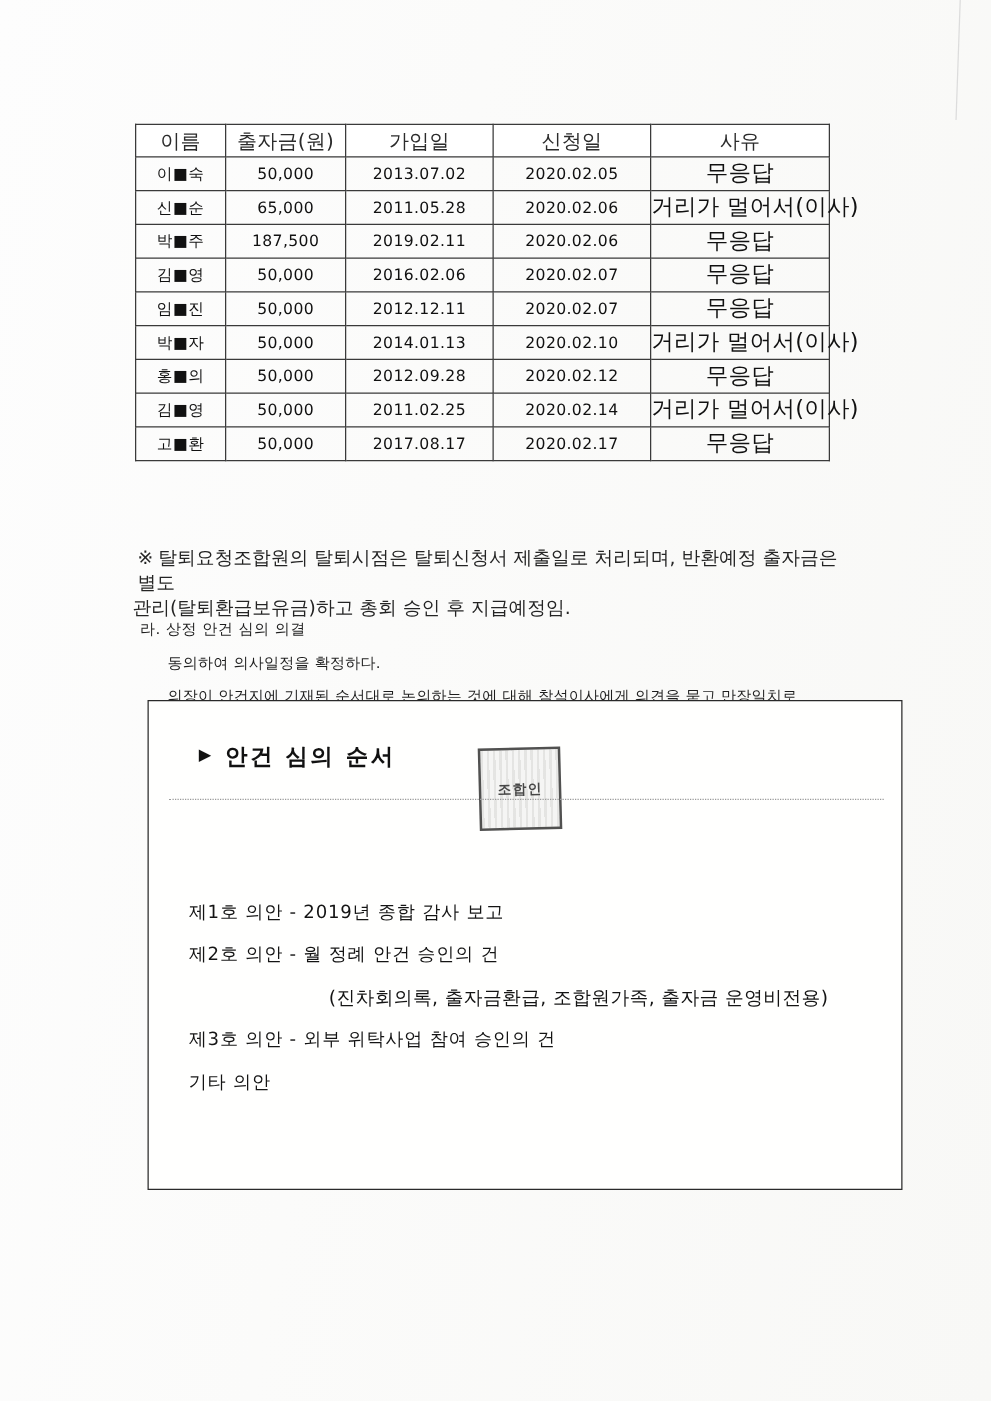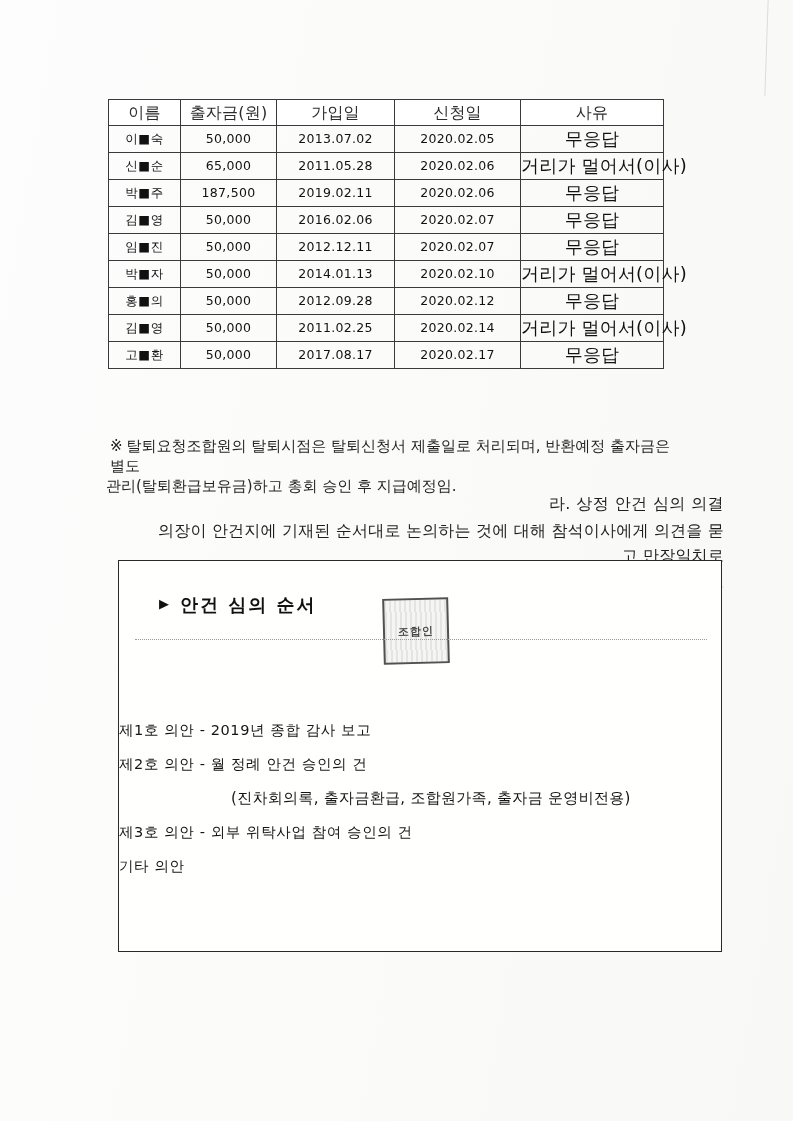--- a/index.html
+++ b/index.html
@@ -86,27 +86,26 @@
     font-size: 15px;
     line-height: 20px;
     color: #242424;
   }
   .note .star { margin-right: 4px; }
   .note-line2 { display: block; margin-left: -4px; }
 
   
   .section-ra {
     position: absolute;
-    left: 124px;
+    left: 112px;
     top: 491px;
     width: 600px;
-    font-size: 16px;
+    font-size: 12px;
     line-height: 25px;
     color: #1e1e1e;
-    text-align: right;
   }
   .section-ra .head { letter-spacing: 0.4px; }
   .section-ra .body {
     margin-left: 22px;
     margin-top: 2px;
     letter-spacing: 0.2px;
   }
 
   
   .agenda-box {
@@ -162,21 +161,21 @@
       repeating-linear-gradient(90deg, rgba(40,40,40,.10) 0 2px, rgba(255,255,255,0) 2px 5px),
       #f4f4f2;
   }
   .stamp span {
     writing-mode: horizontal-tb;
     font-weight: bold;
   }
 
   .agenda-items {
     position: absolute;
-    left: 0;
+    left: 32px;
     top: 152px;
     width: 576px;
     font-size: 14.5px;
     line-height: 34px;
     color: #141414;
     letter-spacing: 0.6px;
   }
   .agenda-items .item { white-space: nowrap; }
   .agenda-items .sub {
     margin-left: 112px;
@@ -276,22 +275,22 @@
     </table>
   </div>
 
   <div class="note">
     <span class="star">※</span><span>탈퇴요청조합원의 탈퇴시점은 탈퇴신청서 제출일로 처리되며, 반환예정 출자금은 별도</span>
     <span class="note-line2">관리(탈퇴환급보유금)하고 총회 승인 후 지급예정임.</span>
   </div>
 
   <div class="section-ra">
     <div class="head">라. 상정 안건 심의 의결</div>
+    <div class="body">동의하여 의사일정을 확정하다.</div>
     <div class="body">의장이 안건지에 기재된 순서대로 논의하는 것에 대해 참석이사에게 의견을 묻고 만장일치로</div>
-    <div class="body">동의하여 의사일정을 확정하다.</div>
   </div>
 
   <div class="agenda-box">
     <div class="agenda-title">
       <span class="bullet">▶</span><span>안건 심의 순서</span>
     </div>
     <div class="stamp">
       <span>조합인</span>
     </div>
     <div class="dotted-rule"></div>

